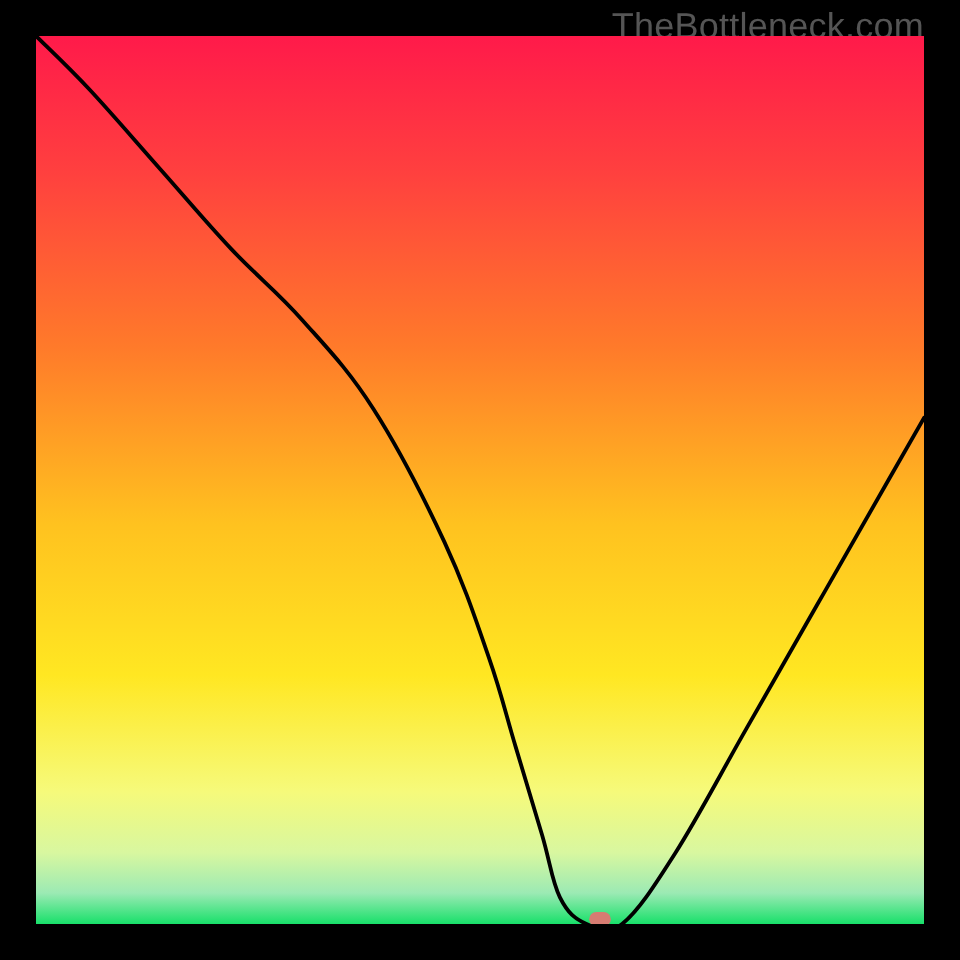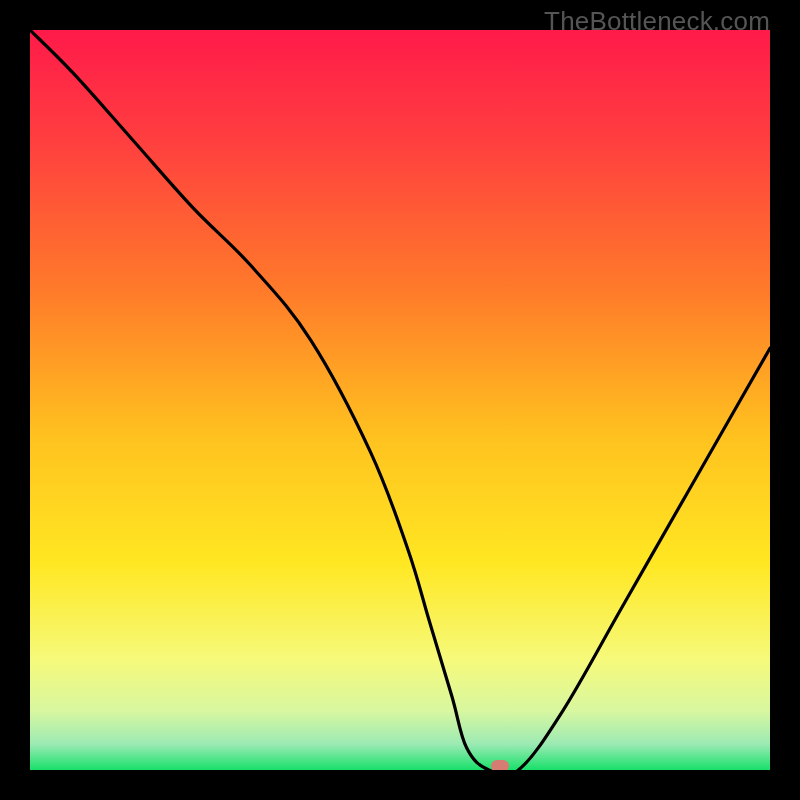--- a/index.html
+++ b/index.html
@@ -25,21 +25,21 @@
     left: 30px;
     width: 740px;
     height: 740px;
     overflow: hidden;
   }
   .watermark {
     position: absolute;
     top: 6px;
     right: 30px;
     color: #555;
-    font-size: 26px;
+    font-size: 30px;
     font-weight: 500;
     letter-spacing: 0.2px;
   }
   .marker {
     position: absolute;
     width: 18px;
     height: 12px;
     border-radius: 6px;
     background: #d77c72;
     transform: translate(-50%, -50%);

